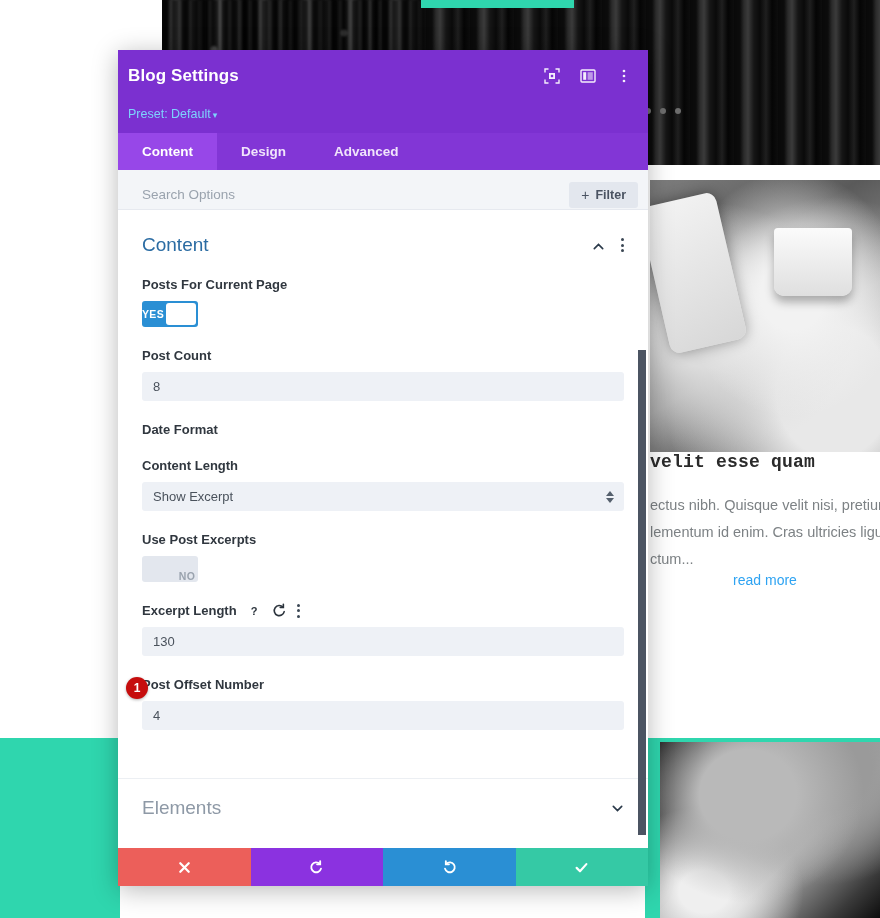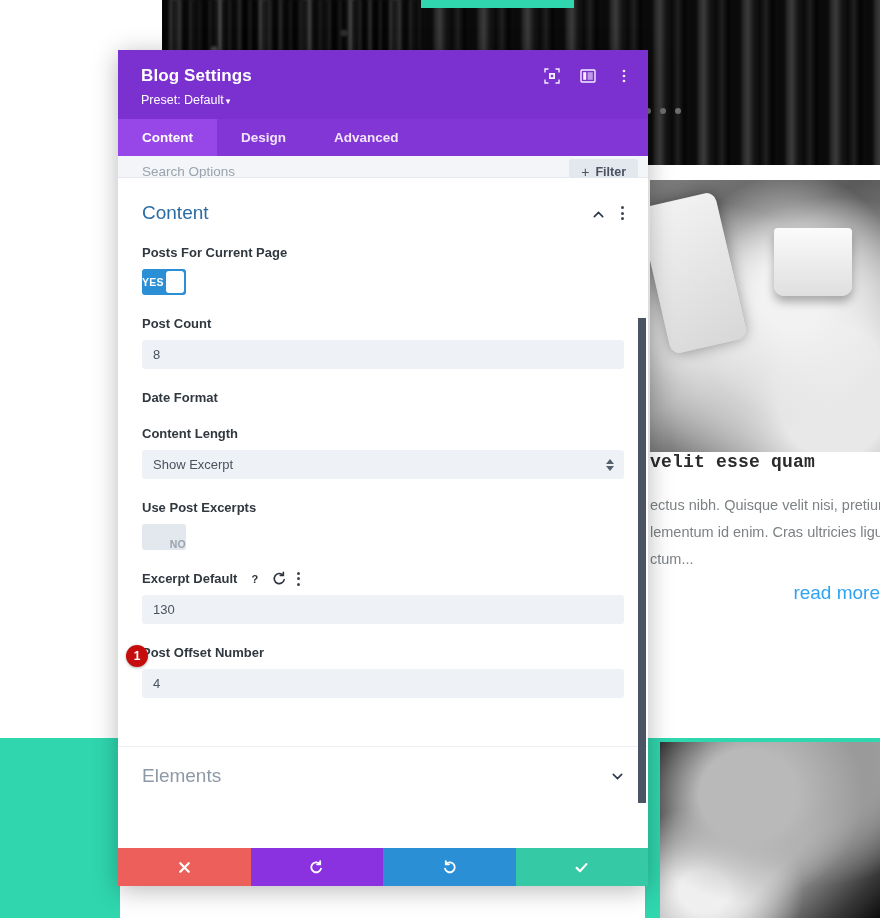--- a/index.html
+++ b/index.html
@@ -61,56 +61,56 @@
     box-shadow: 0 6px 10px rgba(0,0,0,.3);
   }
   .bg-post-title {
     font-family:"Liberation Mono", monospace;
     font-size:18px; font-weight:700; color:#2a2a2a; letter-spacing:.2px;
   }
   .bg-post-body {
     margin-top:20px; font-size:14.5px; line-height:1.85; color:#7d8285;
     width:255px;
   }
-  .bg-readmore { margin-top:10px; text-align:right; font-size:19px; color:#2ea3f2; }
+  .bg-readmore { text-align:center; font-size:14px; color:#2ea3f2; }
 
   .bg-teal-block { position:absolute; left:0; top:738px; width:120px; height:180px; background:#2fd6ae; }
   .bg-teal-strip { position:absolute; left:645px; top:738px; width:235px; height:180px; background:#2fd6ae; }
   .bg-photo-bottom {
     position:absolute; left:660px; top:742px; width:220px; height:176px;
     background:
       radial-gradient(ellipse at 40% 30%, #b9b9b9 0 26%, transparent 62%),
       radial-gradient(ellipse at 75% 15%, #9a9a9a 0 20%, transparent 55%),
       radial-gradient(ellipse at 20% 85%, #efefef 0 10%, transparent 40%),
       linear-gradient(135deg, #151515 0%, #2a2a2a 18%, #8d8d8d 45%, #b3b3b3 62%, #3a3a3a 88%, #0d0d0d 100%);
     overflow:hidden;
   }
 
   
   .modal {
     position:absolute; left:118px; top:50px; width:530px; height:836px;
     background:#ffffff; box-shadow:0 4px 24px rgba(0,0,0,.28);
     display:flex; flex-direction:column; overflow:hidden;
   }
-  .modal-header { background:#7b30d0; padding:16px 20px 12px 23px; position:relative; }
+  .modal-header { background:#7b30d0; padding:16px 20px 12px 10px; position:relative; }
   .modal-title { color:#fff; font-size:17px; font-weight:700; letter-spacing:.1px; }
-  .modal-preset { color:#ffffff; font-size:12.5px; margin-top:7px; font-weight:400; }
+  .modal-preset { color:#7dd3fc; font-size:12.5px; margin-top:21px; font-weight:400; }
   .modal-preset .caret { font-size:9px; margin-left:2px; }
   .header-icons { position:absolute; right:16px; top:18px; display:flex; gap:20px; align-items:center; }
   .hicon { width:16px; height:16px; opacity:.92; cursor:pointer; }
 
   .tabs { background:#8236d6; display:flex; height:37px; }
   .tab {
     padding:0 24px; display:flex; align-items:center; color:#f0e4fb;
     font-size:13.5px; font-weight:700; cursor:pointer;
   }
   .tab.active { background:#9747e8; color:#ffffff; }
 
   .searchbar {
-    background:#f3f5f8; height:22px; display:flex; align-items:center;
+    background:#f3f5f8; height:40px; display:flex; align-items:center;
     padding:10px 10px 0 24px; border-bottom:1px solid #e6e9ef; position:relative;
   }
   .search-input {
     flex:1; border:0; background:transparent; outline:none;
     font-size:13.5px; color:#6b7280; font-family:"Liberation Sans", sans-serif;
   }
   .search-input::placeholder { color:#9aa3ae; }
   .filter-btn {
     background:#e3e7ee; border:0; border-radius:3px; height:26px; padding:0 12px;
     font-size:12.5px; font-weight:700; color:#4a5362; cursor:pointer;
@@ -154,21 +154,21 @@
   .select-arrows {
     position:absolute; right:10px; top:50%; transform:translateY(-50%);
     pointer-events:none; display:flex; flex-direction:column; gap:2px; align-items:center;
   }
   .select-arrows .up, .select-arrows .dn {
     width:0; height:0; border-left:4px solid transparent; border-right:4px solid transparent;
   }
   .select-arrows .up { border-bottom:5px solid #55606d; }
   .select-arrows .dn { border-top:5px solid #55606d; }
 
-  .toggle { width:44px; height:26px; border-radius:3px; display:flex; cursor:pointer; overflow:hidden; }
+  .toggle { width:56px; height:26px; border-radius:3px; display:flex; cursor:pointer; overflow:hidden; }
   .toggle.on { background:#2a8fd4; }
   .toggle.off { background:#e3e7ee;align-items:flex-end; }
   .toggle .txt {
     flex:1; display:flex; align-items:center; justify-content:center;
     font-size:10.5px; font-weight:700; letter-spacing:.3px;
   }
   .toggle.on .txt { color:#fff; }
   .toggle.off .txt { color:#9aa3ae; }
   .toggle .knob { width:30px; background:#fff; border-radius:3px; margin:2px; }
   .toggle.on .knob { order:2; }
@@ -342,21 +342,21 @@
             <span>Use Post Excerpts</span>
           </div>
           <div class="toggle off">
             <span class="knob"></span>
             <span class="txt">NO</span>
           </div>
         </div>
 
         <div class="field">
           <div class="field-label">
-            <span>Excerpt Default</span>
+            <span>Excerpt Length</span>
             <span class="lbl-icon">?</span>
             <span class="lbl-icon">
               <svg viewBox="0 0 14 14" fill="none" stroke="#2b333c" stroke-width="1.5" stroke-linecap="round">
                 <path d="M11.4 8.1a4.7 4.7 0 1 1-1.2-4.3"></path>
                 <path d="M10.6 1.2v2.9H7.7"></path>
               </svg>
             </span>
             <span class="dots-v">
               <i></i>
                 <i></i>

